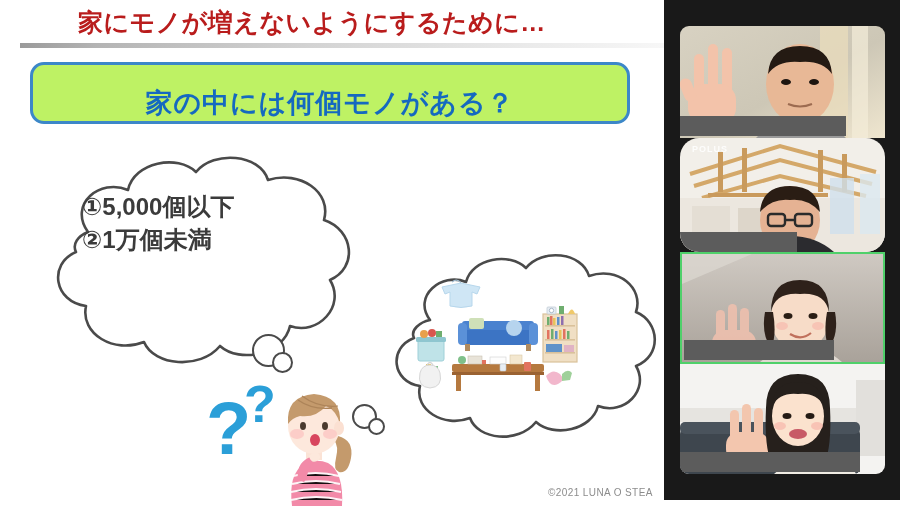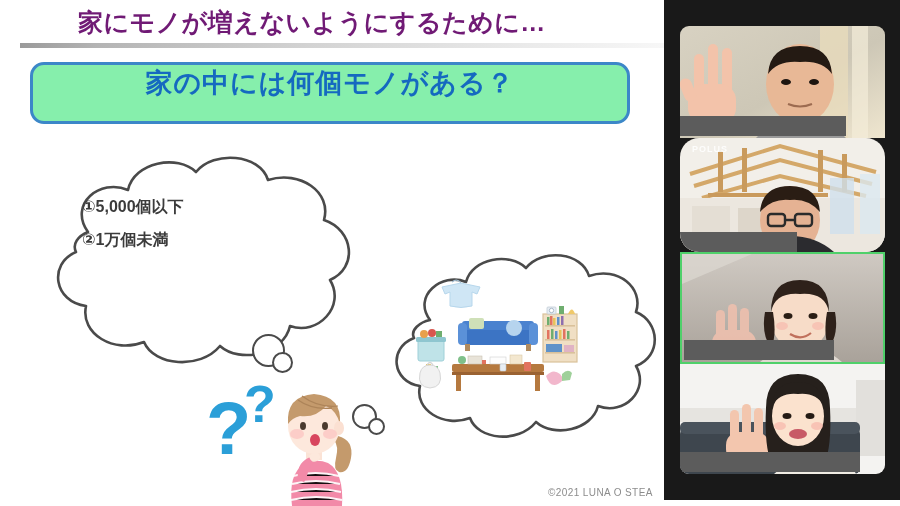--- a/index.html
+++ b/index.html
@@ -4,44 +4,44 @@
 <style>
   html,body{margin:0;padding:0;background:#fff;}
   body{width:900px;height:506px;overflow:hidden;font-family:"Liberation Sans","DejaVu Sans",sans-serif;}
   #stage{position:relative;width:900px;height:506px;background:#ffffff;overflow:hidden;}
 
   
   #slide{position:absolute;left:0;top:0;width:664px;height:506px;background:#ffffff;}
 
   .slide-title{
     position:absolute;left:78px;top:5px;width:560px;height:34px;
-    font-size:25px;font-weight:bold;color:#701a75;letter-spacing:.5px;
+    font-size:25px;font-weight:bold;color:#b91c1c;letter-spacing:.5px;
     line-height:34px;white-space:nowrap;
   }
   .title-rule{
     position:absolute;left:20px;top:43px;width:644px;height:5px;
     background:linear-gradient(to right,#9a9a9a 0%,#b4b4b4 12%,#d3d3d3 45%,#ebebeb 80%,#f7f7f7 100%);
   }
 
   .q-box{
     position:absolute;left:30px;top:62px;width:600px;height:62px;
-    border:3px solid #3c87c8;border-radius:14px;background:#86efac;
-    box-sizing:border-box;display:flex;align-items:flex-start;justify-content:center;
+    border:3px solid #3c87c8;border-radius:14px;background:#bef264;
+    box-sizing:border-box;display:flex;align-items:flex-end;justify-content:center;
   }
   .q-box-text{font-size:27px;font-weight:bold;color:#1569c0;letter-spacing:1px;white-space:nowrap;}
 
   
   .cloud{position:absolute;pointer-events:none;}
   .cloud svg{display:block;overflow:visible;}
   #cloud-left{left:28px;top:152px;width:340px;height:230px;}
   #cloud-right{left:378px;top:248px;width:270px;height:200px;}
 
   .options{
     position:absolute;left:82px;top:190px;width:250px;
-    font-size:16px;font-weight:bold;color:#3b3b3b;line-height:33px;
+    font-size:24px;font-weight:bold;color:#3b3b3b;line-height:33px;
     letter-spacing:0px;white-space:nowrap;
   }
   .options div{margin:0;padding:0;}
 
   
   .mini-bubble{position:absolute;border:2.5px solid #4a4a4a;border-radius:50%;background:#fff;}
   #mb1{left:252px;top:334px;width:29px;height:29px;}
   #mb2{left:272px;top:352px;width:17px;height:17px;}
   #mb3{left:352px;top:404px;width:21px;height:21px;border-width:2px;}
   #mb4{left:368px;top:418px;width:13px;height:13px;border-width:2px;}

